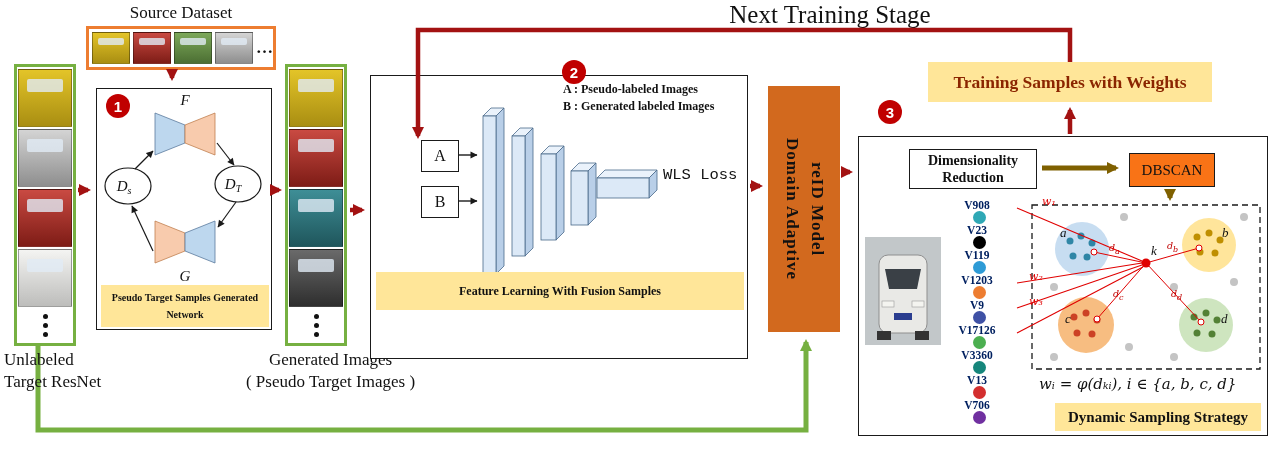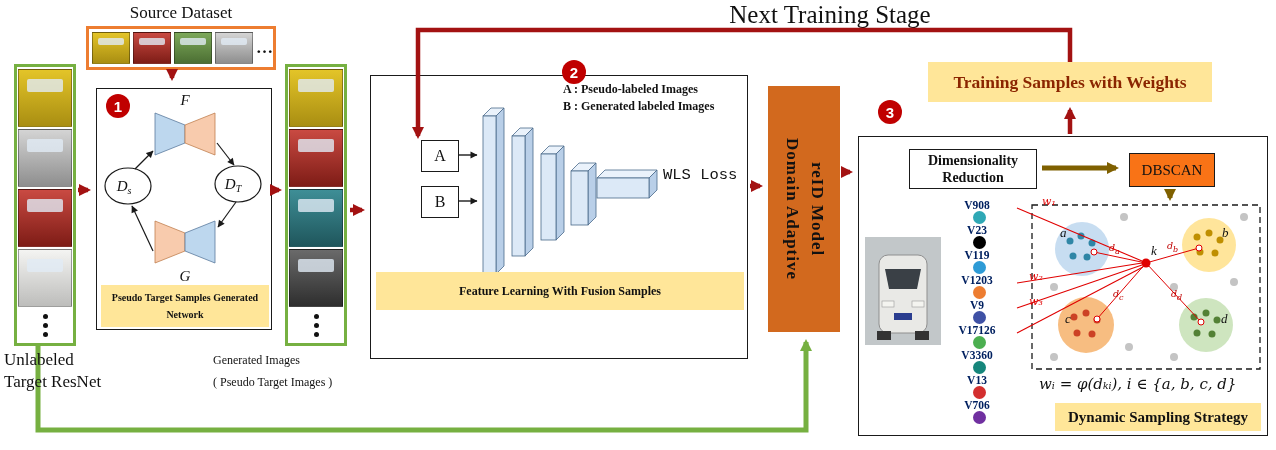--- a/index.html
+++ b/index.html
@@ -28,21 +28,21 @@
   .c-silver{background:linear-gradient(180deg,#D4D4D4,#8E8E8E);}
   .c-white{background:linear-gradient(180deg,#F4F4F2,#BDBDBB);}
   .c-green{background:linear-gradient(180deg,#7CA85A,#4C6F33);}
   .c-teal{background:linear-gradient(180deg,#3E8E96,#1F565C);}
   .c-dark{background:linear-gradient(180deg,#6A6A6A,#2E2E2E);}
   .vdots{display:flex;flex-direction:column;gap:4px;align-items:center;margin-top:5px;}
   .vdots i{width:5px;height:5px;border-radius:50%;background:#111;}
   .source-title{left:101px;top:3px;width:160px;text-align:center;font-size:17px;}
   .next-title{left:640px;top:1px;width:380px;text-align:center;font-size:25px;}
   .under-left{left:4px;top:349px;font-size:17px;line-height:22px;z-index:45;}
-  .under-gen{left:213px;top:349px;width:235px;text-align:left;font-size:12px;line-height:22px;}
+  .under-gen{left:213px;top:349px;width:235px;text-align:center;font-size:17px;line-height:22px;}
   .box1{left:96px;top:88px;width:176px;height:242px;}
   .box2{left:370px;top:68px;width:378px;height:284px;margin-top:7px;}
   .box3{left:858px;top:136px;width:410px;height:300px;}
   .cap1{left:4px;top:196px;width:168px;height:42px;font-size:10px;line-height:17px;padding:0 2px;}
   .cap2{left:5px;top:196px;width:368px;height:38px;font-size:12px;}
   .cap3{left:196px;top:266px;width:206px;height:28px;font-size:15px;}
   .abox,.bbox{position:absolute;left:50px;width:36px;height:30px;border:1.5px solid #1a1a1a;background:#fff;
         display:flex;align-items:center;justify-content:center;font-size:16px;}
   .abox{top:64px;} .bbox{top:110px;}
   .legend{position:absolute;left:192px;font-size:12px;font-weight:bold;}

